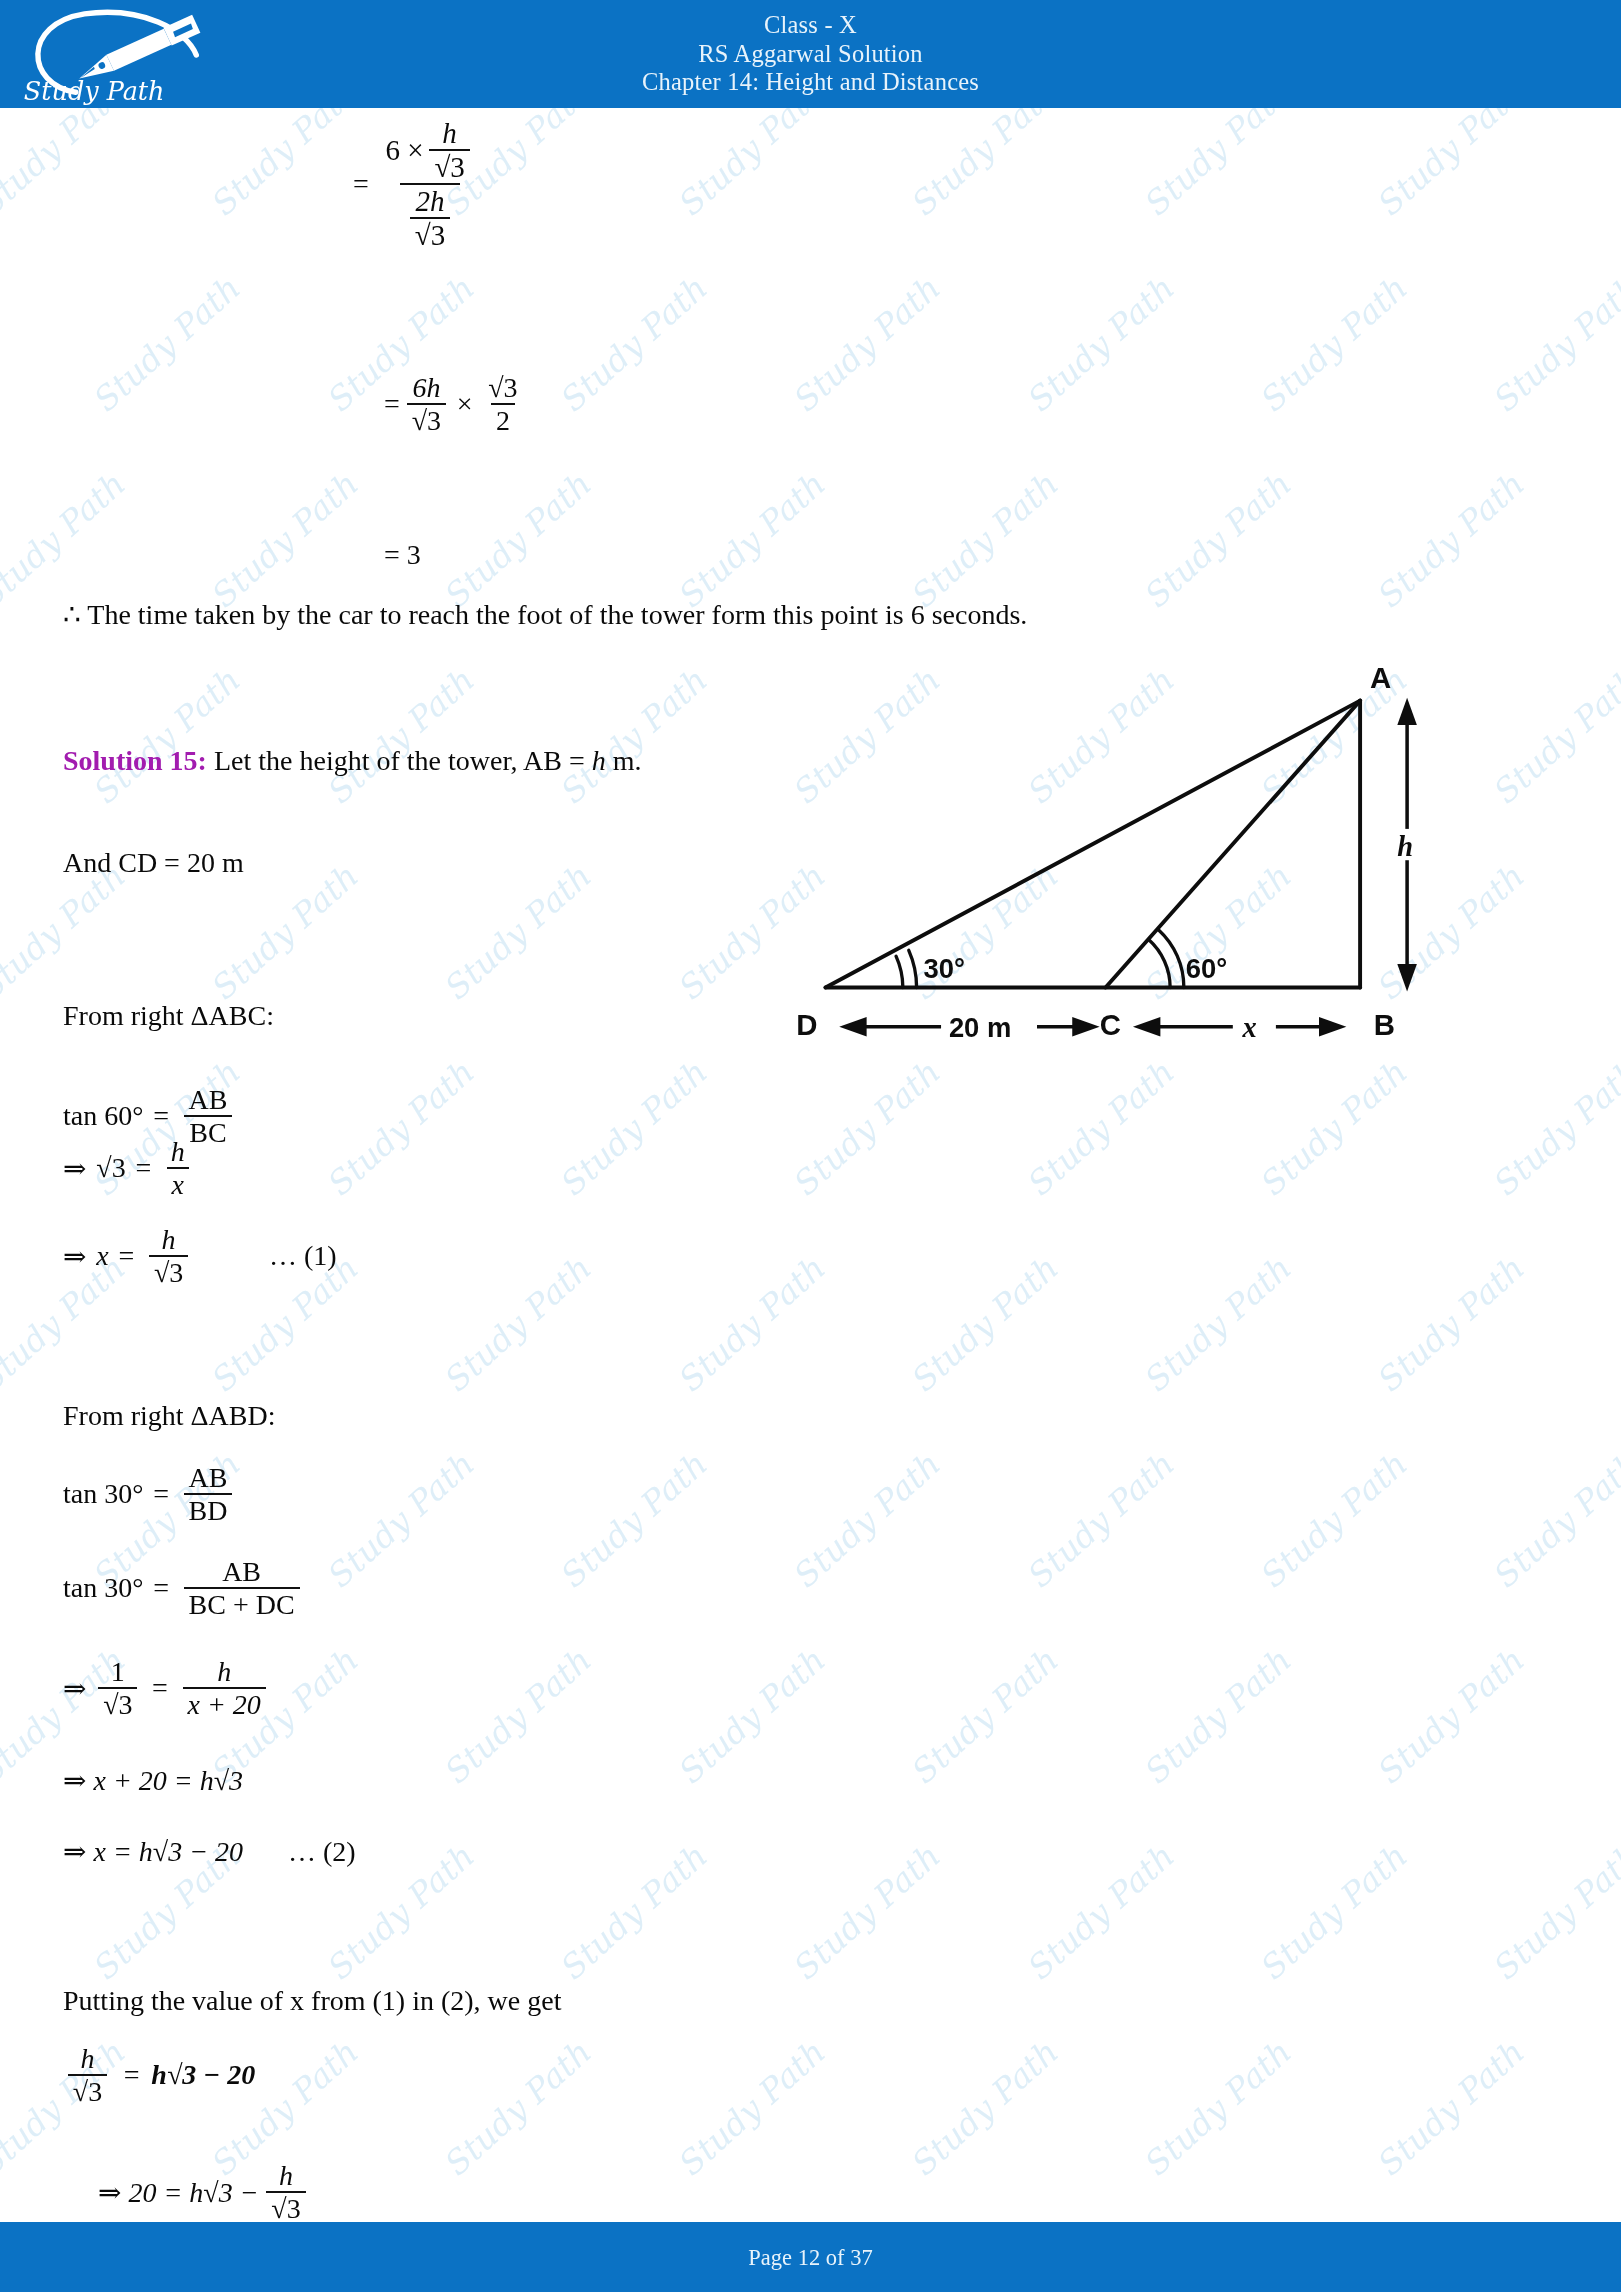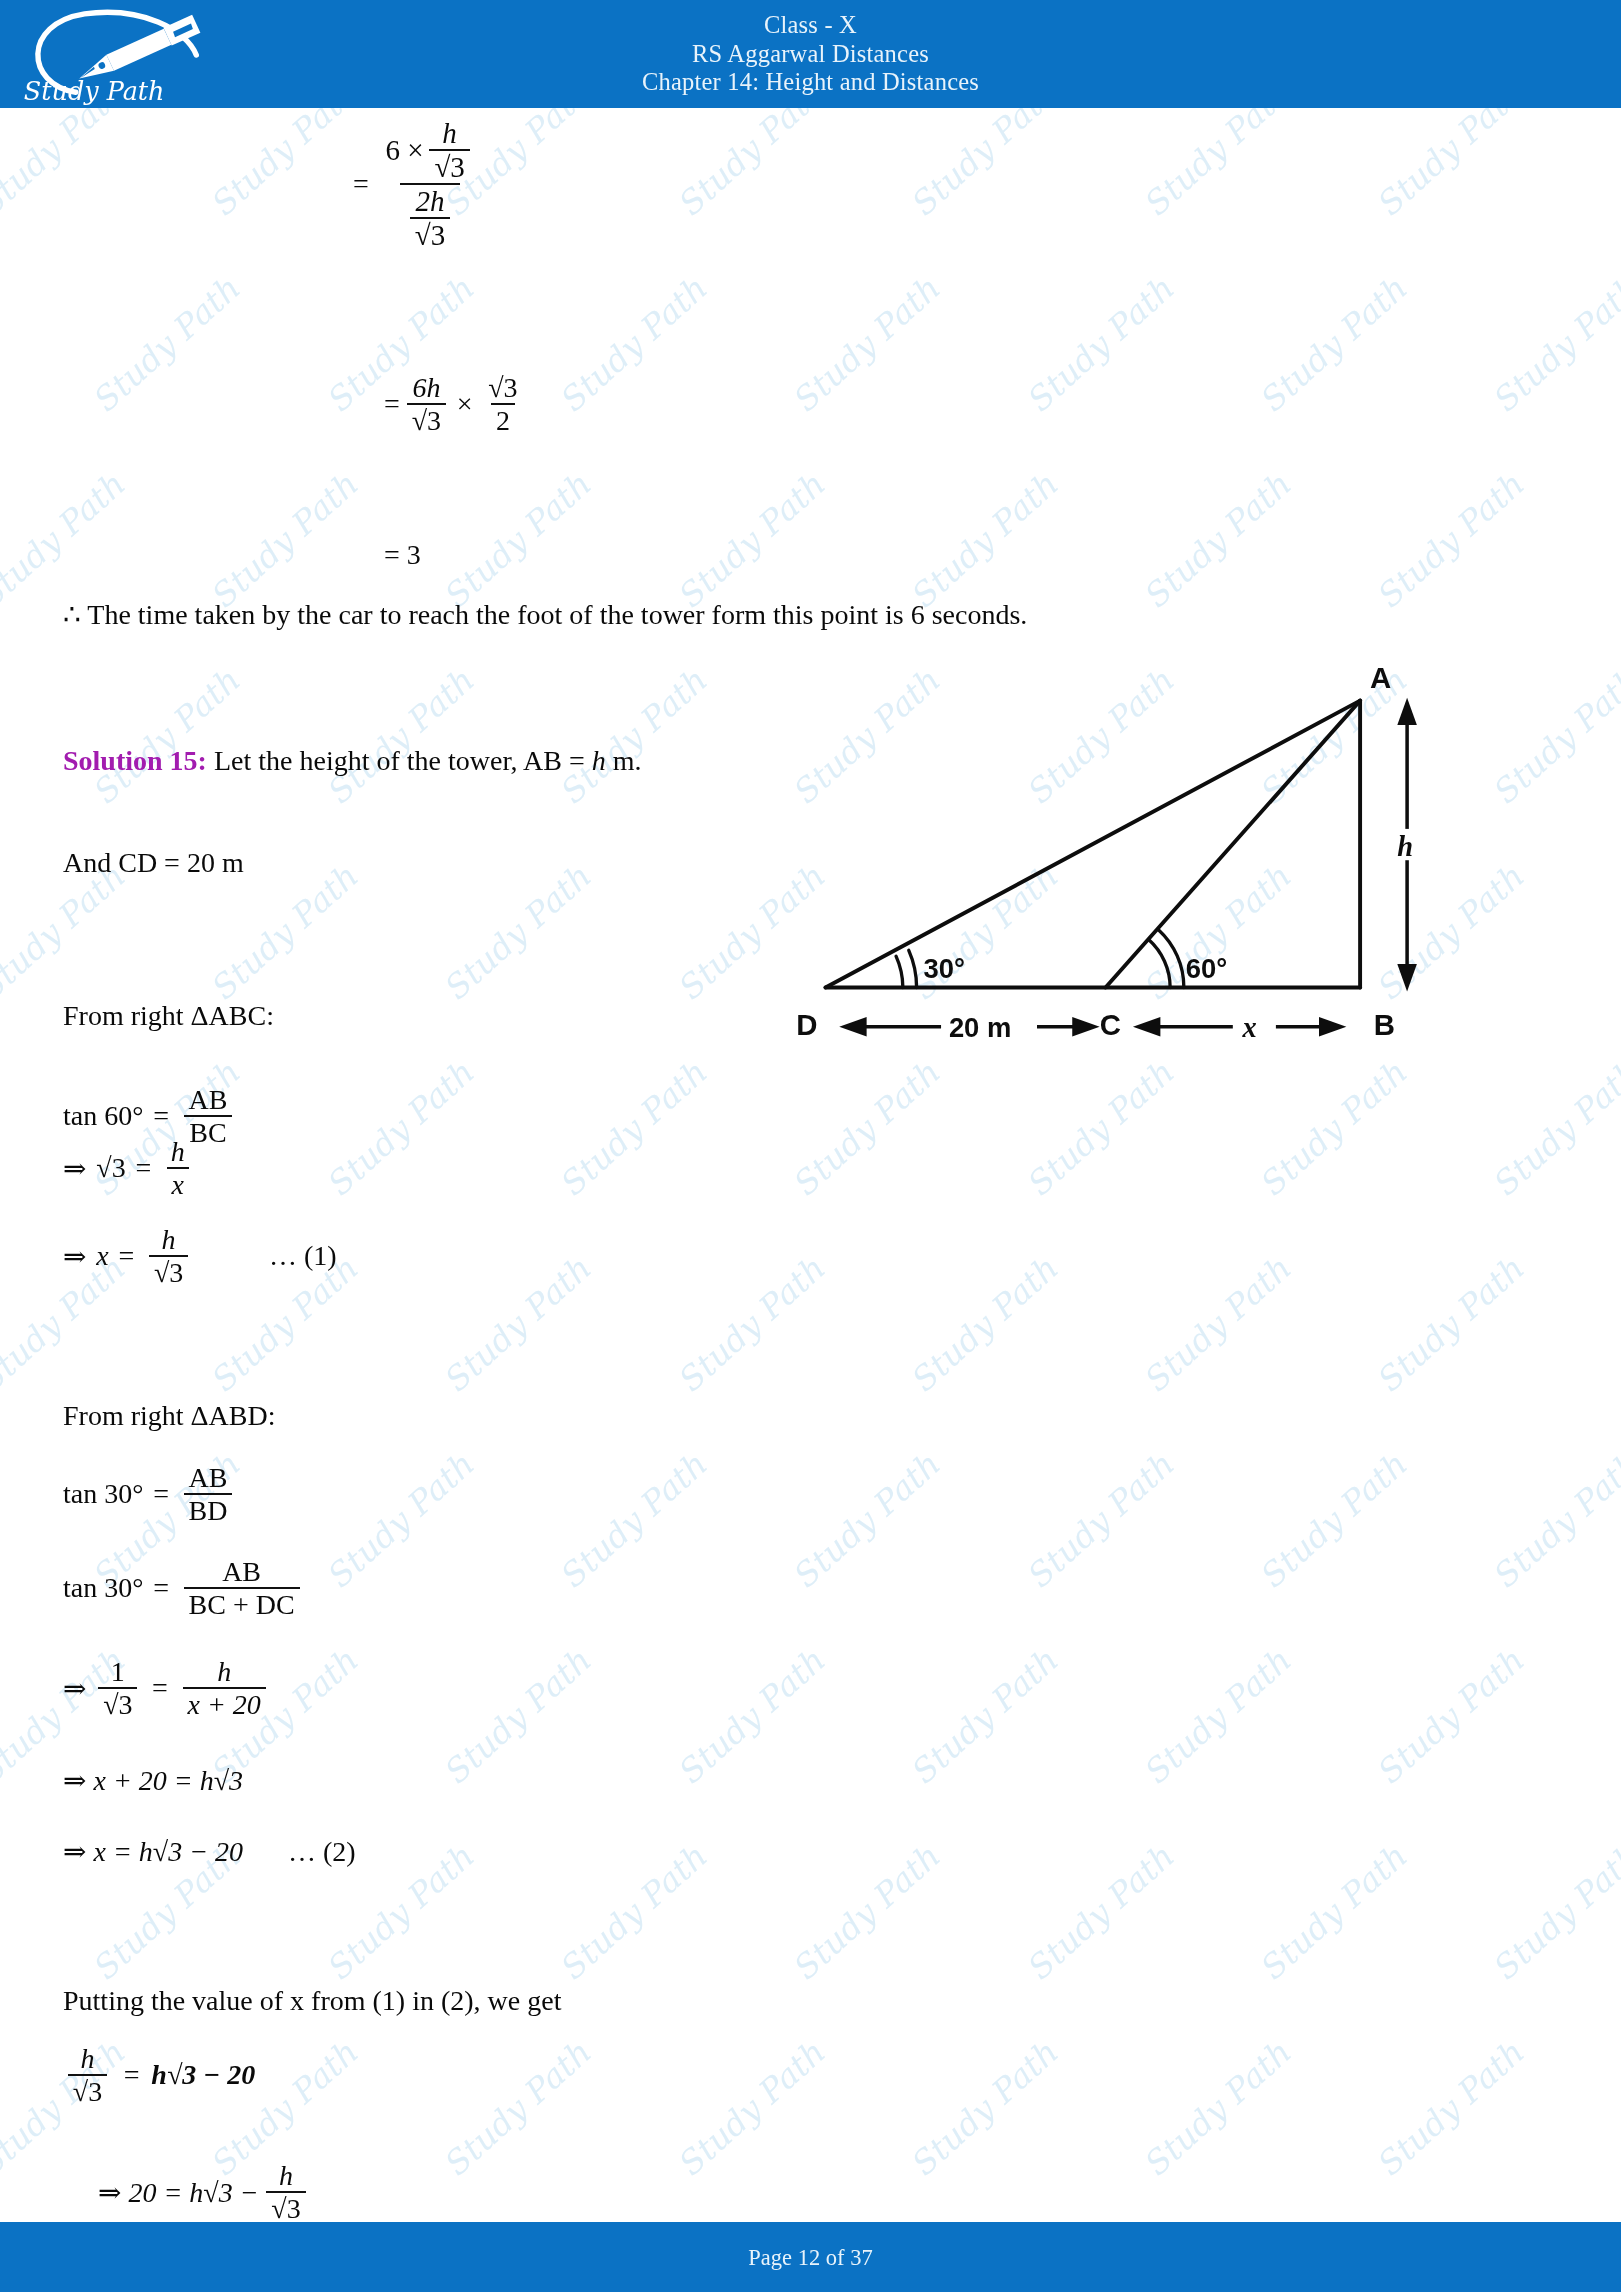--- a/index.html
+++ b/index.html
@@ -100,21 +100,21 @@
         <path d="M96 52 L98 70 L62 66 Z" fill="#ffffff"></path>
         <path d="M80 59.5 L63 66 L80 62 Z" fill="#0b72c4"></path>
         <circle cx="88" cy="61" r="3.4" fill="#0b72c4"></circle>
       </g>
 
       <text x="10" y="100" font-family="DejaVu Serif, serif" font-style="italic" font-size="26" fill="#ffffff">Study Path</text>
     </svg>
   </div>
   <div class="header-titles">
     <div>Class - X</div>
-    <div>RS Aggarwal Distances</div>
+    <div>RS Aggarwal Solution</div>
     <div>Chapter 14: Height and Distances</div>
   </div>
 </div>
 
 <div class="wm-layer" id="wmlayer">
     <span class="wm" style="left: -39px; top: 19.6px;">Study Path</span>
     <span class="wm" style="left: 194px; top: 19.6px;">Study Path</span>
     <span class="wm" style="left: 427px; top: 19.6px;">Study Path</span>
     <span class="wm" style="left: 661px; top: 19.6px;">Study Path</span>
     <span class="wm" style="left: 894px; top: 19.6px;">Study Path</span>

